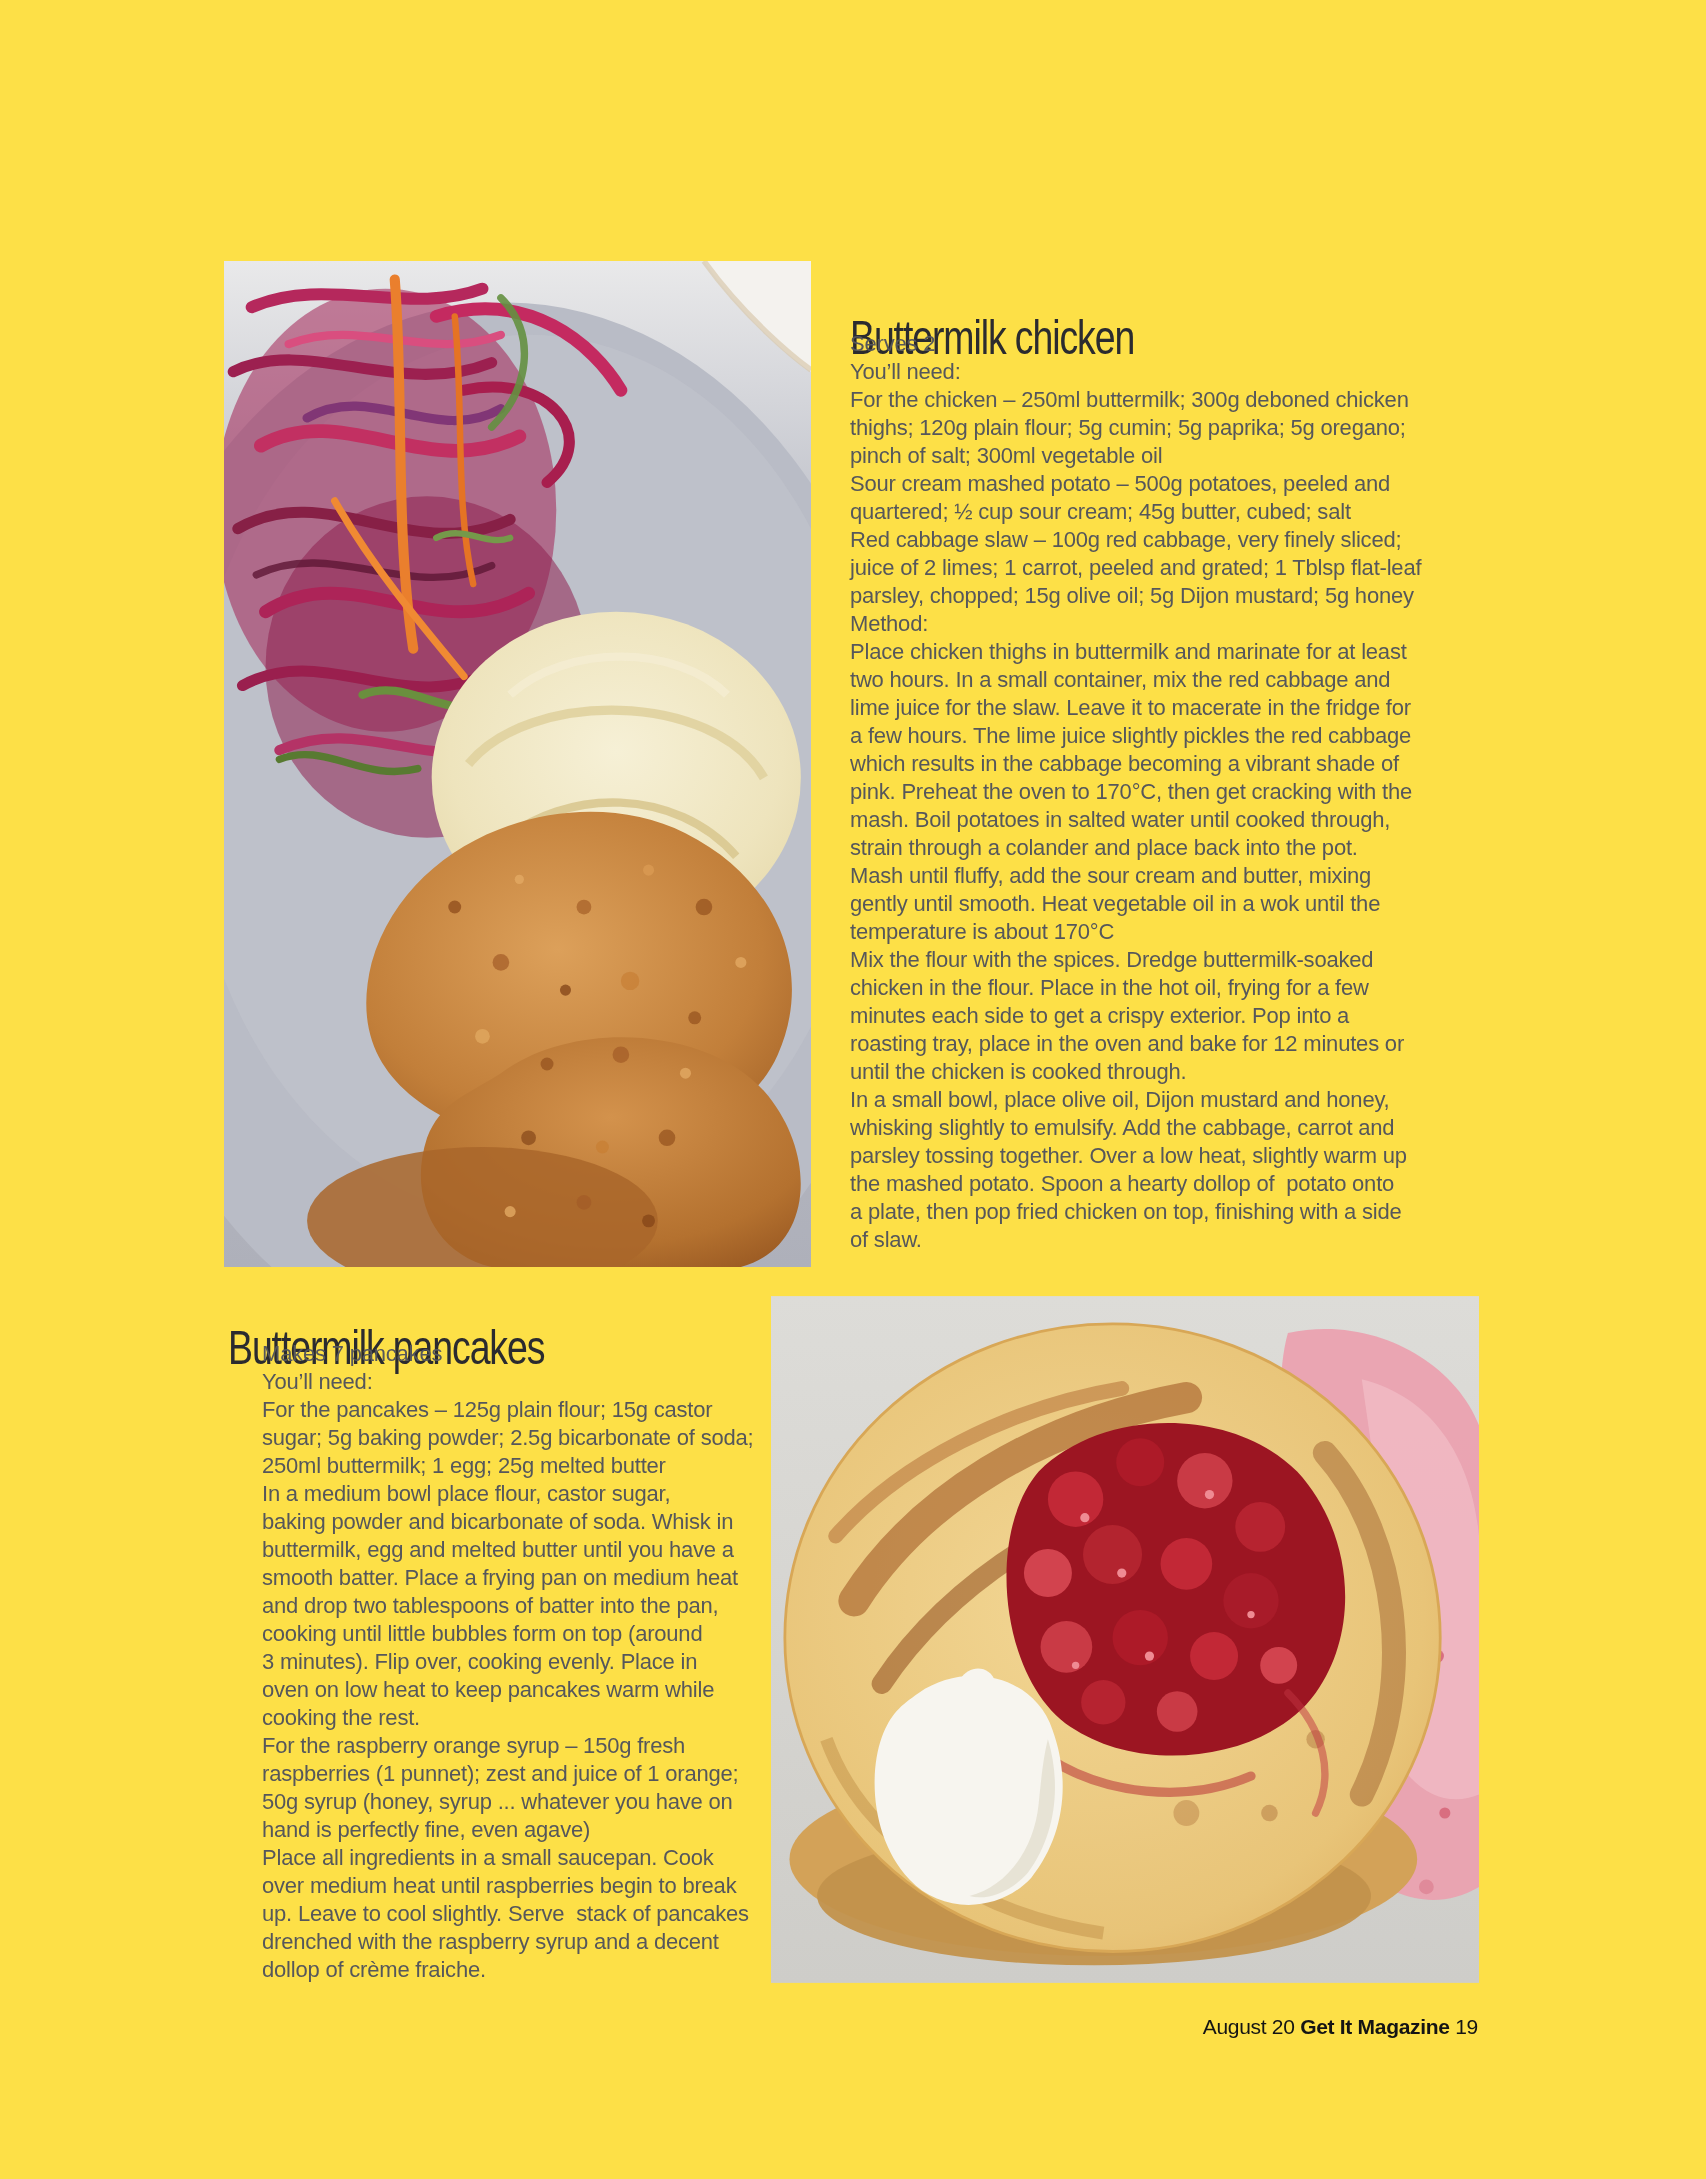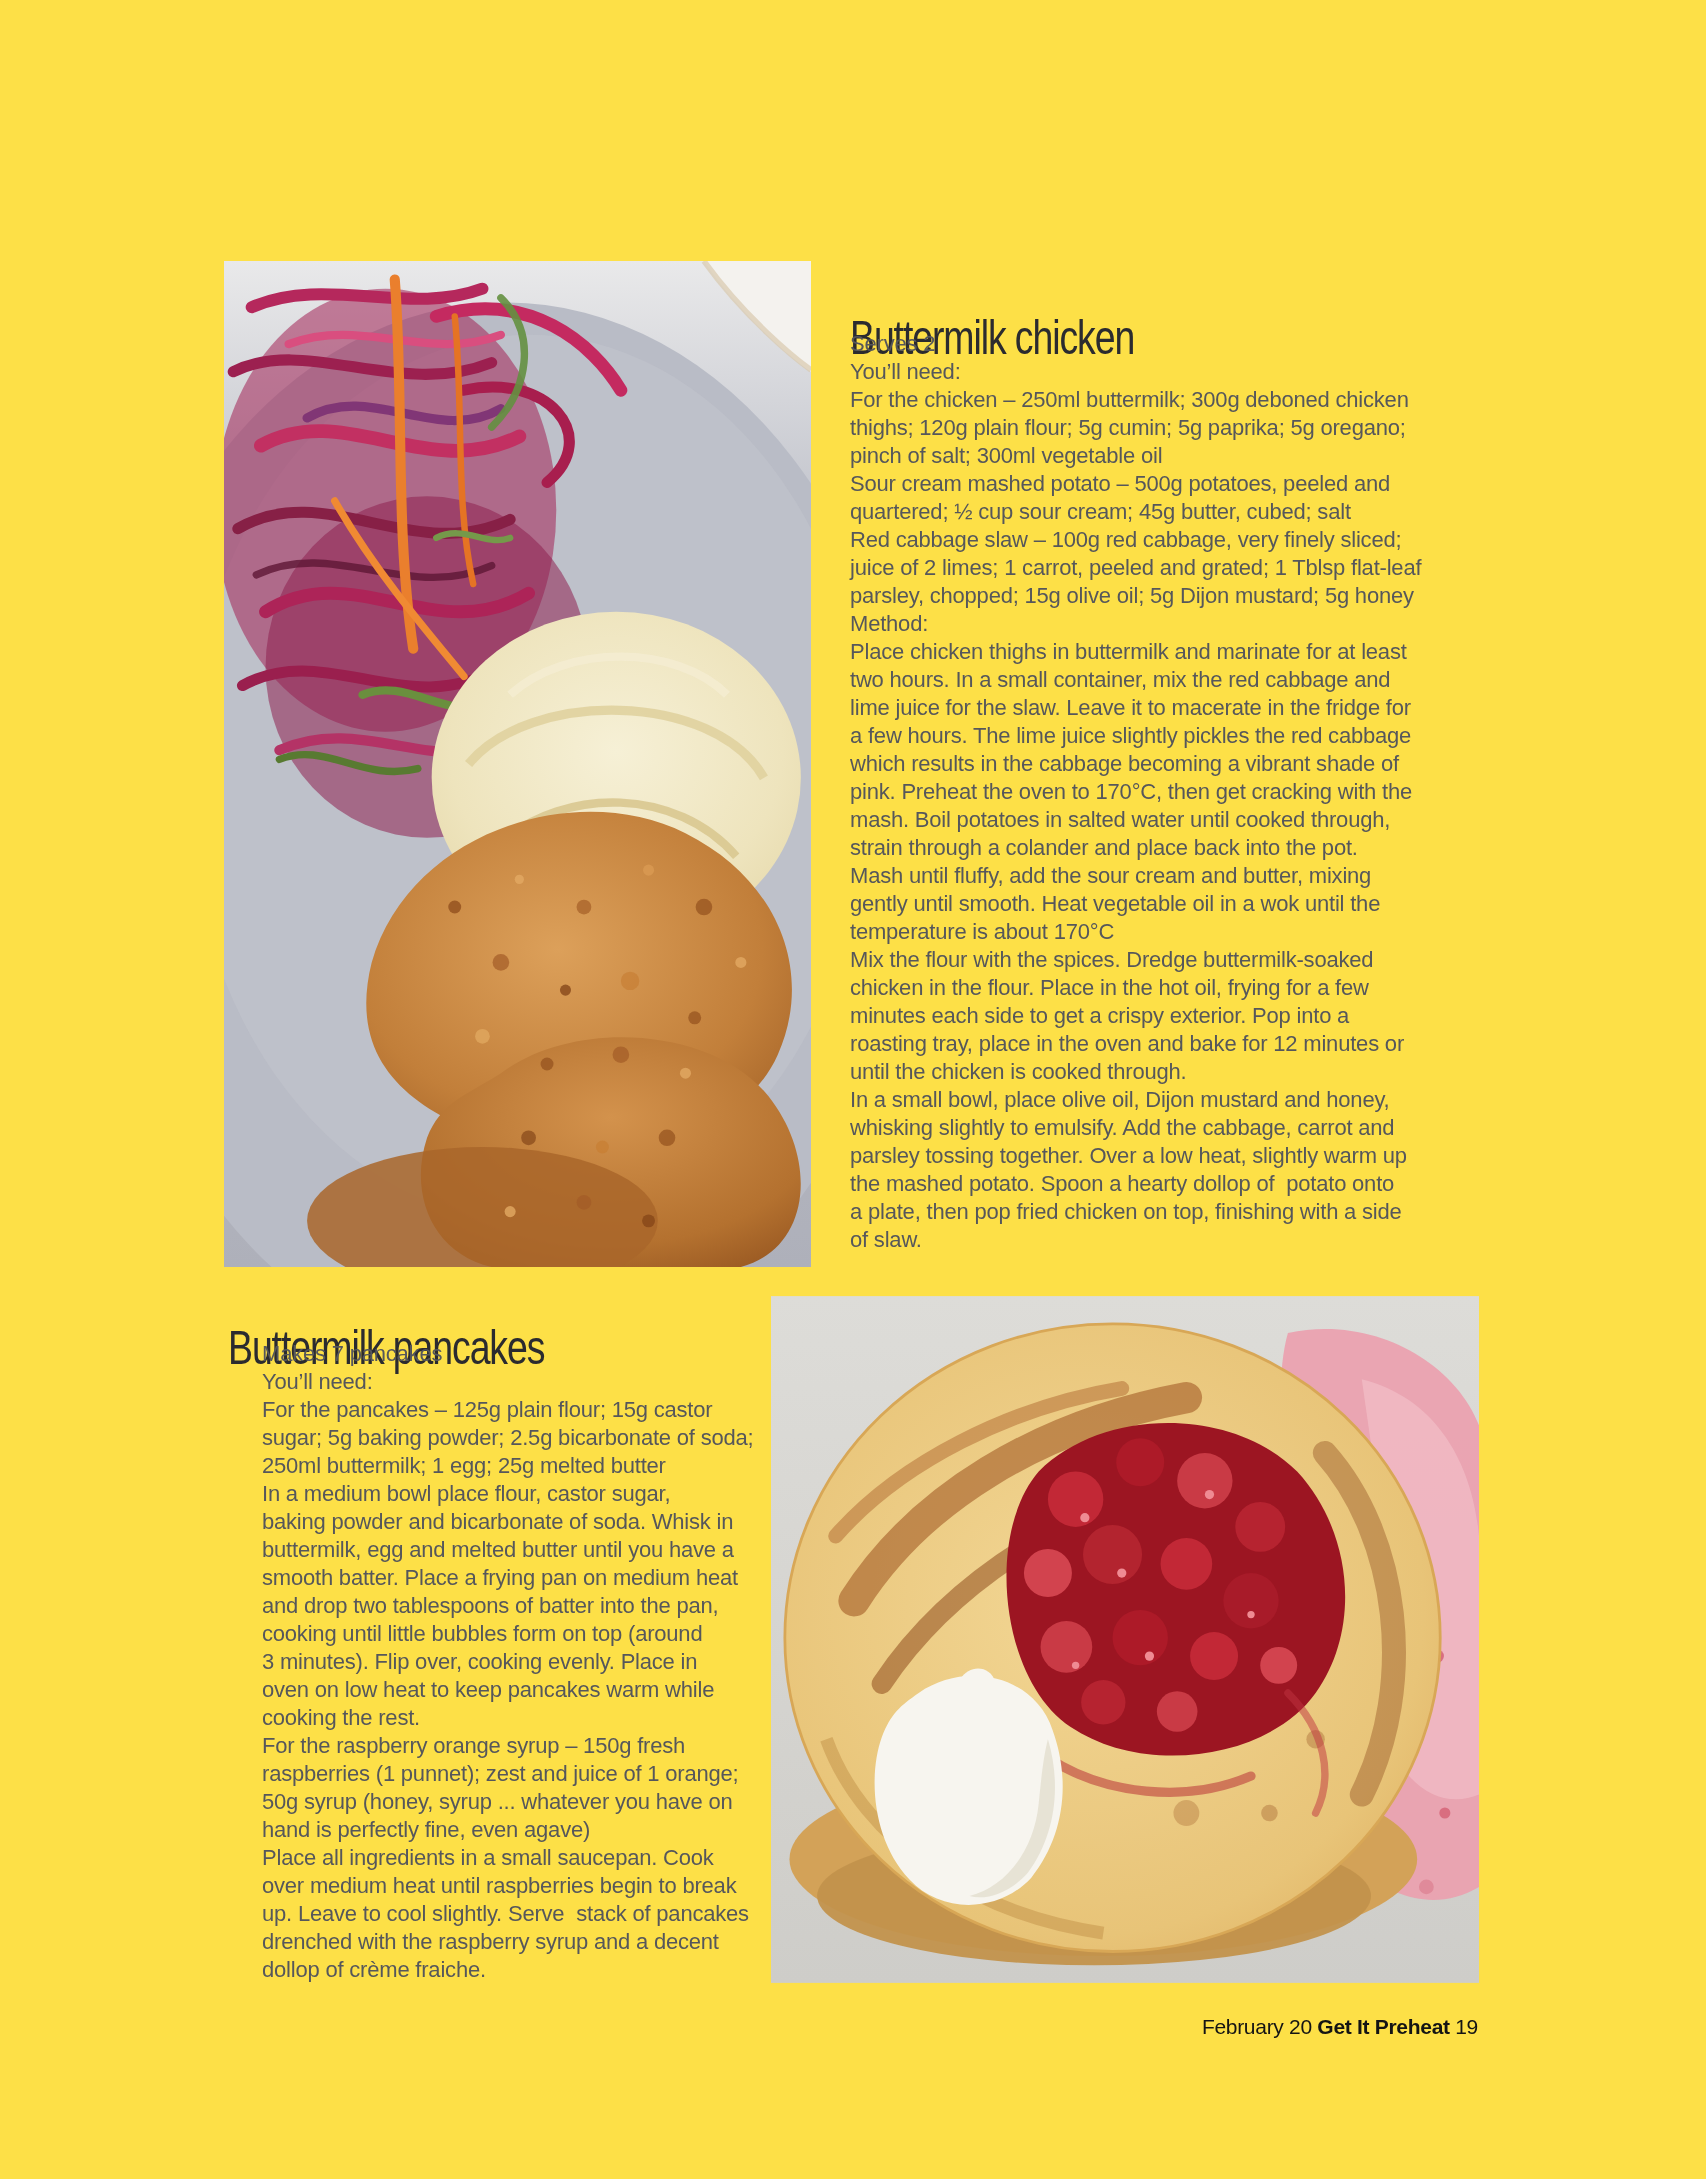--- a/index.html
+++ b/index.html
@@ -279,16 +279,16 @@
       </g>
 
       <g>
         <path d="M160,430 C210,395 285,410 305,470 C325,525 318,585 282,630 C247,668 185,670 150,632 C110,590 105,520 120,478 C130,452 140,444 160,430 Z" fill="#f7f5ef"></path>
         <path d="M300,480 C315,530 308,585 278,625 C260,645 235,655 215,650 C255,640 285,600 290,550 C293,520 295,500 300,480 Z" fill="#e4dfd0" opacity="0.85"></path>
         <path d="M205,415 C215,398 238,400 243,418 C246,433 225,440 212,432 Z" fill="#f7f5ef"></path>
       </g>
     </svg>
   </figure>
 
-  <div class="footer"><span>February 20 </span><span class="bold">Get It Preheat</span><span> 19</span></div>
+  <div class="footer"><span>August 20 </span><span class="bold">Get It Magazine</span><span> 19</span></div>
 
 </div>
 
 
 </body></html>

